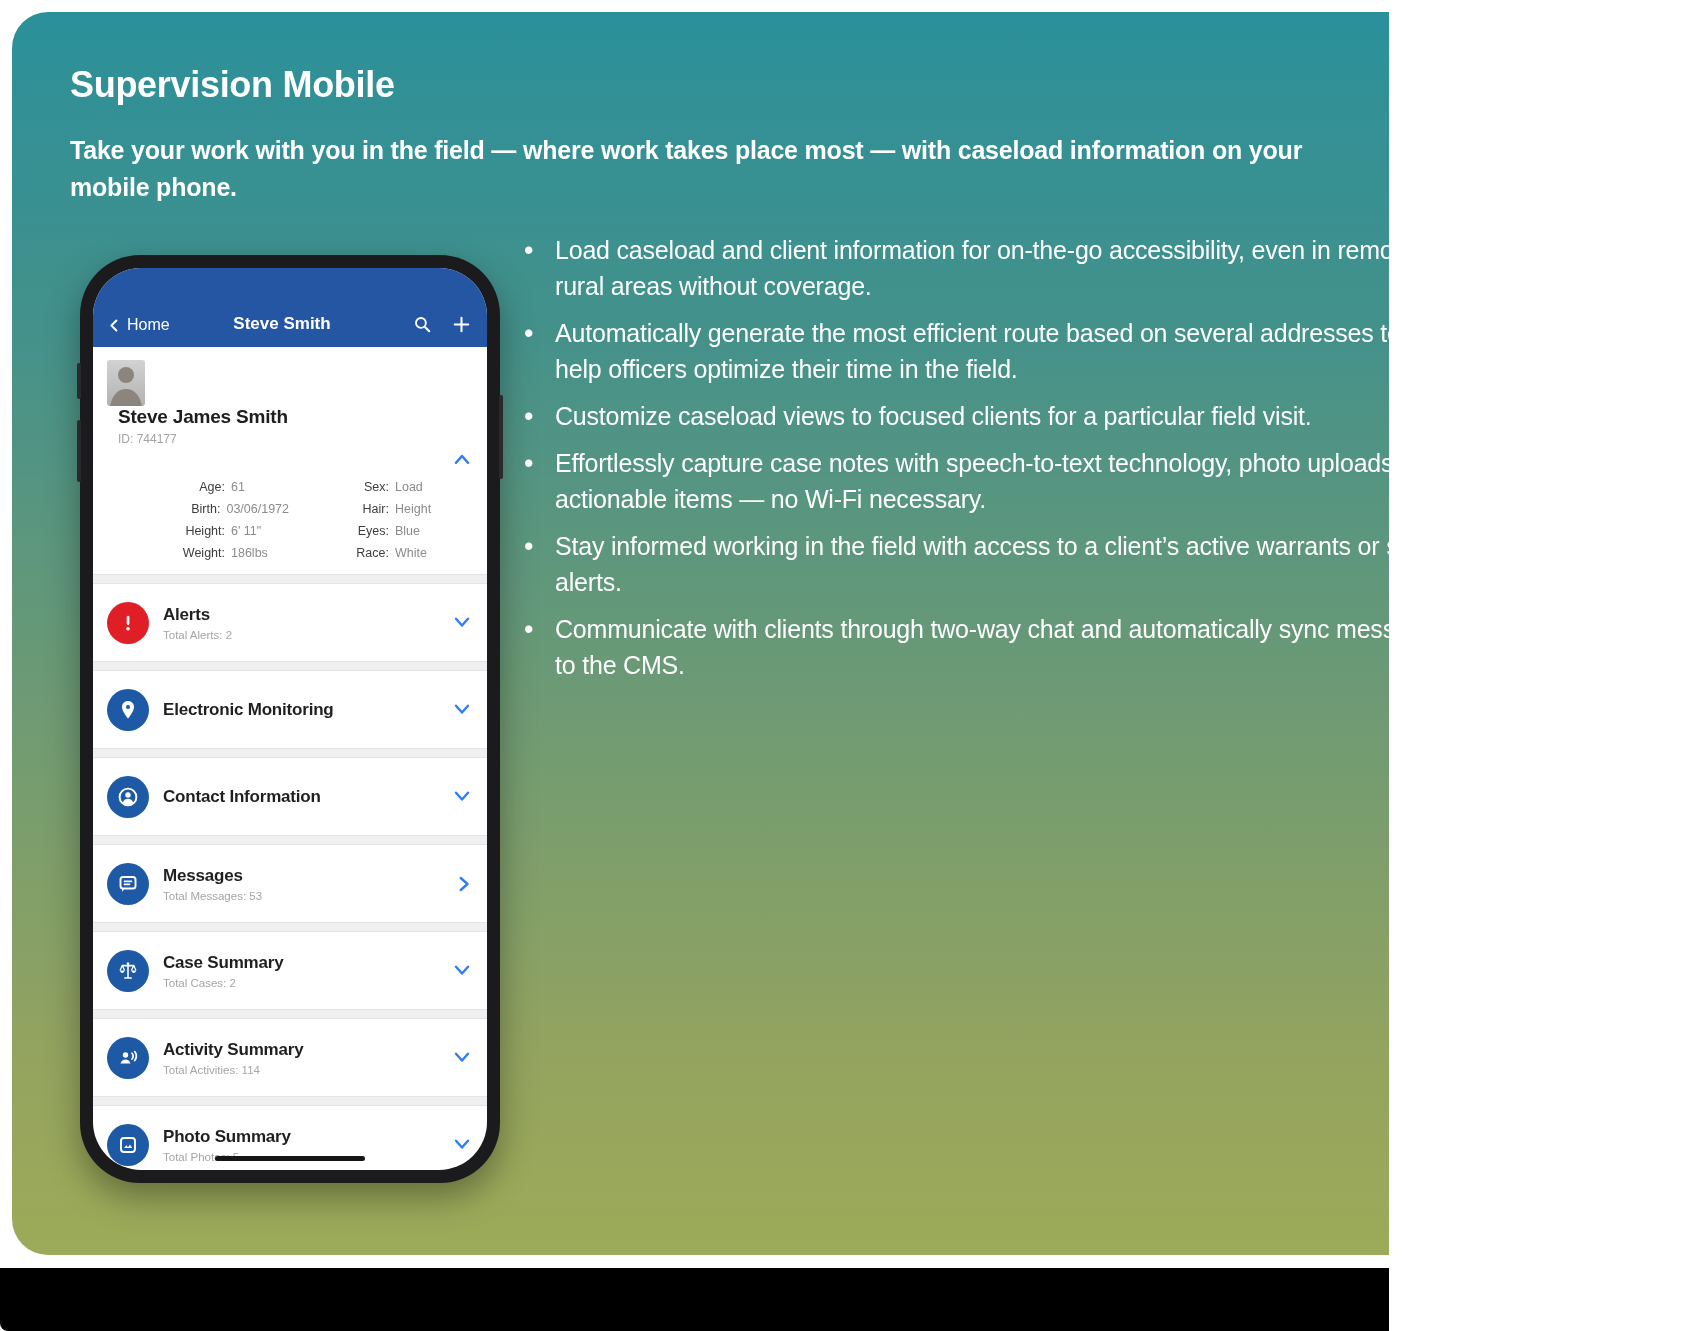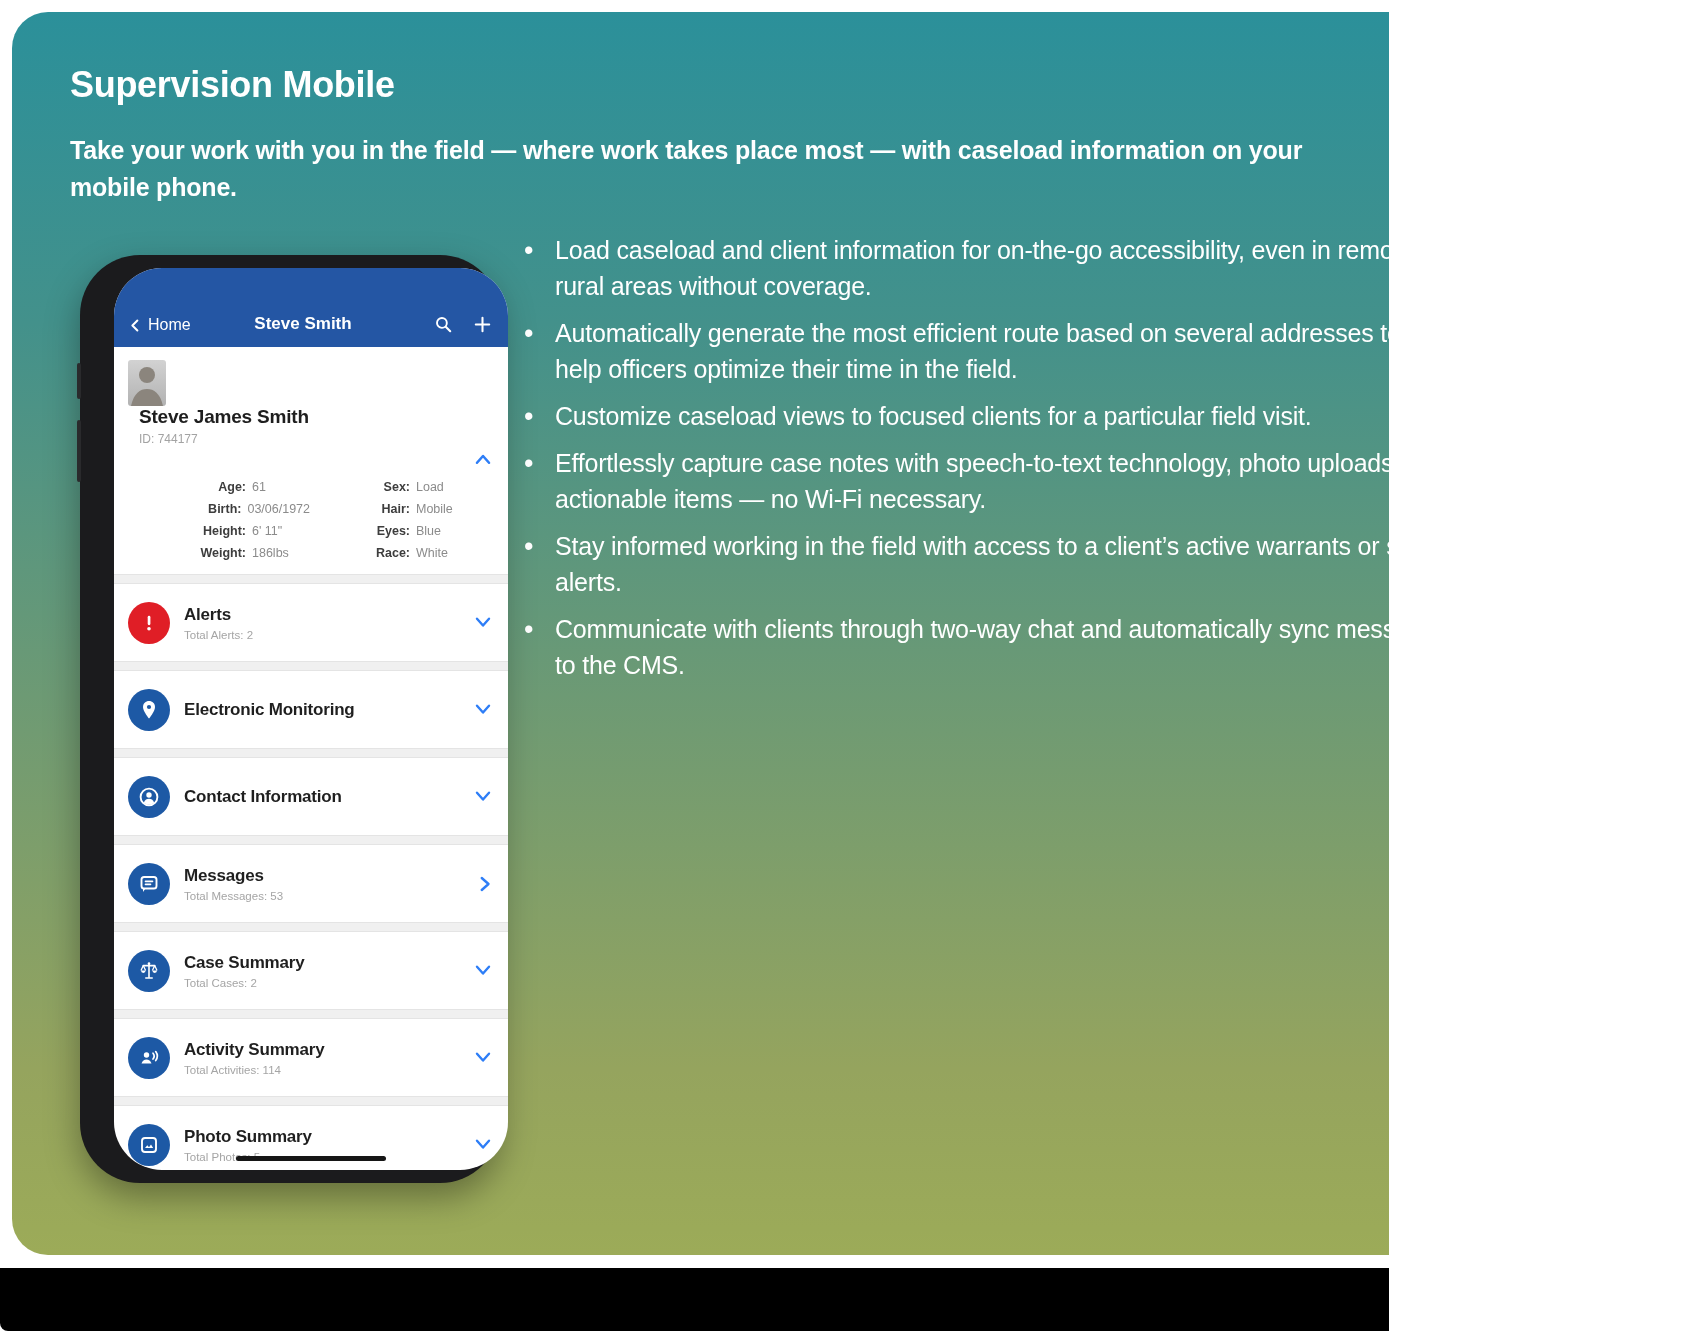--- a/index.html
+++ b/index.html
@@ -20,41 +20,41 @@
               padding-left:33px;letter-spacing:-.2px;}
   .bullets li::before{content:"\2022";position:absolute;left:2px;top:0;font-size:27px;}
   
   .phone{position:absolute;left:68px;top:243px;width:420px;height:928px;background:#1b1b1d;
          border-radius:60px;box-shadow:0 14px 34px rgba(0,0,0,.35);}
   .side-btn{position:absolute;background:#2a2a2c;border-radius:3px;}
   .sb-l1{left:-3px;top:108px;width:4px;height:36px;}
   .sb-l2{left:-3px;top:165px;width:4px;height:62px;}
   .sb-r1{right:-3px;top:140px;width:4px;height:84px;}
   .screen{position:absolute;left:13px;top:13px;width:394px;height:902px;background:#fff;
-          border-radius:48px;overflow:hidden;margin-left:21px;}
+          border-radius:48px;overflow:hidden;}
   
   .appbar{position:relative;height:79px;background:#2456a4;display:flex;align-items:flex-end;
           padding:0 16px 13px 14px;box-sizing:border-box;}
   .back{display:flex;align-items:center;gap:5px;color:#fff;font-size:16px;cursor:pointer;}
   .apptitle{position:absolute;left:0;right:16px;bottom:13px;text-align:center;color:#fff;
             font-size:17px;font-weight:700;pointer-events:none;}
   .appicons{margin-left:auto;display:flex;align-items:center;gap:20px;}
   
   .profile{padding:13px 16px 10px 14px;}
   .profile-top{display:flex;align-items:flex-start;flex-direction:column;}
   .mug{width:38px;height:46px;border-radius:3px;background:linear-gradient(#d2d2d2,#b2b2b2);
        overflow:hidden;flex:0 0 auto;}
   .nameblock{margin-left:11px;}
   .pname{font-size:19px;font-weight:700;color:#1e1e1e;letter-spacing:-.2px;}
   .pid{font-size:12px;color:#a3a3a3;margin-top:4px;}
   .chev-up{margin-left:auto;margin-top:6px;}
   .details{margin-top:10px;}
   .detail-row{display:flex;line-height:22px;font-size:12.5px;}
   .dcell{width:50%;display:flex;}
-  .dlabel{font-weight:700;color:#3d3d3d;text-align:right;}
+  .dlabel{font-weight:400;color:#3d3d3d;text-align:right;}
   .dcell.left .dlabel{width:118px;}
   .dcell.right .dlabel{width:100px;}
   .dval{margin-left:6px;color:#8b8b8b;}
   .sep{height:8px;background:#f0f0f0;border-top:1px solid #e4e4e4;border-bottom:1px solid #e4e4e4;}
   
   .row{height:77px;display:flex;align-items:center;padding:0 16px 0 14px;box-sizing:border-box;cursor:pointer;}
   .circ{width:42px;height:42px;border-radius:50%;display:flex;align-items:center;justify-content:center;flex:0 0 auto;}
   .rowtext{margin-left:14px;}
   .rtitle{font-size:17px;font-weight:600;color:#1f1f1f;letter-spacing:-.2px;}
   .rsub{font-size:11.5px;color:#a5a5a5;margin-top:4px;}
@@ -135,21 +135,21 @@
                   <span class="dval">Load</span>
                 </div>
             </div>
             <div class="detail-row">
               <div class="dcell left">
                   <span class="dlabel">Birth:</span>
                   <span class="dval">03/06/1972</span>
                 </div>
               <div class="dcell right">
                   <span class="dlabel">Hair:</span>
-                  <span class="dval">Mobile</span>
+                  <span class="dval">Height</span>
                 </div>
             </div>
             <div class="detail-row">
               <div class="dcell left">
                   <span class="dlabel">Height:</span>
                   <span class="dval">6' 11"</span>
                 </div>
               <div class="dcell right">
                   <span class="dlabel">Eyes:</span>
                   <span class="dval">Blue</span>

